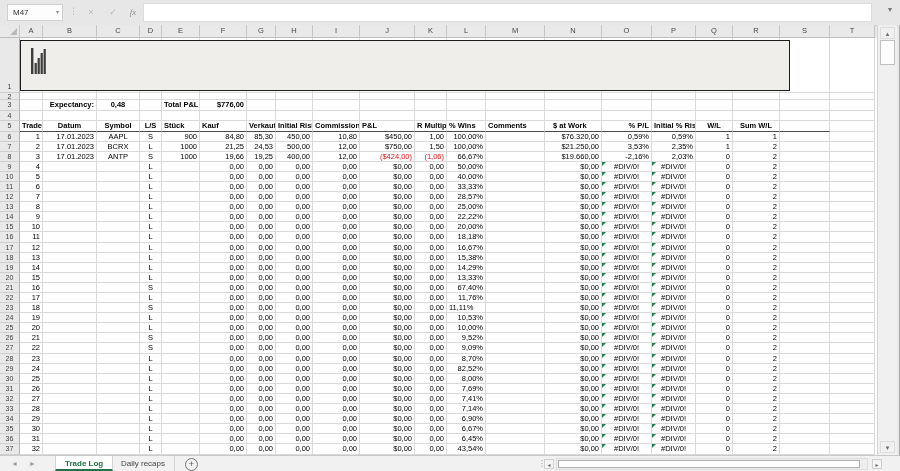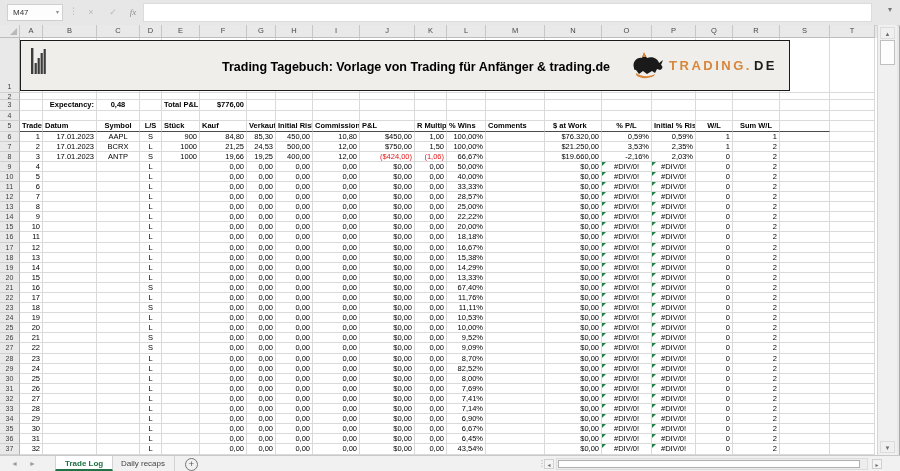--- a/index.html
+++ b/index.html
@@ -219,34 +219,34 @@
       <div class="c" style="width: 50px;"></div>
       <div class="c" style="width: 44px;"></div>
       <div class="c" style="width: 37px;"></div>
       <div class="c" style="width: 47px;"></div>
       <div class="c" style="width: 50px;"></div>
       <div class="c" style="width: 45px;"></div>
     </div>
     <div class="row" style="height: 10.5px; line-height: 10.5px;">
       <div class="gut" style="width: 20px; line-height: 10.5px;">5</div>
       <div class="c bold" style="width: 23px; text-align: left; border-bottom: 1px solid rgb(74, 74, 74);">Trade #</div>
-      <div class="c bold" style="width: 54px; text-align: left; border-bottom: 1px solid rgb(74, 74, 74);">Datum</div>
+      <div class="c bold" style="width: 54px; text-align: center; border-bottom: 1px solid rgb(74, 74, 74);">Datum</div>
       <div class="c bold" style="width: 43px; text-align: center; border-bottom: 1px solid rgb(74, 74, 74);">Symbol</div>
       <div class="c bold" style="width: 22px; text-align: center; border-bottom: 1px solid rgb(74, 74, 74);">L/S</div>
       <div class="c bold" style="width: 38px; text-align: left; border-bottom: 1px solid rgb(74, 74, 74);">Stück</div>
       <div class="c bold" style="width: 47px; text-align: left; border-bottom: 1px solid rgb(74, 74, 74);">Kauf</div>
       <div class="c bold" style="width: 29px; text-align: left; border-bottom: 1px solid rgb(74, 74, 74);">Verkauf</div>
       <div class="c bold" style="width: 37px; text-align: left; border-bottom: 1px solid rgb(74, 74, 74);">Initial Risk</div>
       <div class="c bold" style="width: 47px; text-align: left; border-bottom: 1px solid rgb(74, 74, 74);">Commission</div>
       <div class="c bold" style="width: 55px; text-align: left; border-bottom: 1px solid rgb(74, 74, 74);">P&amp;L</div>
       <div class="c bold" style="width: 32px; text-align: left; border-bottom: 1px solid rgb(74, 74, 74);">R Multiple</div>
       <div class="c bold" style="width: 39px; text-align: left; border-bottom: 1px solid rgb(74, 74, 74);">% Wins</div>
       <div class="c bold" style="width: 59px; text-align: left; border-bottom: 1px solid rgb(74, 74, 74);">Comments</div>
       <div class="c bold" style="width: 57px; text-align: left; padding-left: 8px; border-bottom: 1px solid rgb(74, 74, 74);">$ at Work</div>
-      <div class="c bold" style="width: 50px; text-align: center; border-bottom: 1px solid rgb(74, 74, 74);">% P/L</div>
+      <div class="c bold" style="width: 50px; text-align: right; border-bottom: 1px solid rgb(74, 74, 74);">% P/L</div>
       <div class="c bold" style="width: 44px; text-align: left; border-bottom: 1px solid rgb(74, 74, 74);">Initial % Risk</div>
       <div class="c bold" style="width: 37px; text-align: center; border-bottom: 1px solid rgb(74, 74, 74);">W/L</div>
       <div class="c bold" style="width: 47px; text-align: center; border-bottom: 1px solid rgb(74, 74, 74);">Sum W/L</div>
       <div class="c" style="width: 50px; border-bottom: 1px solid rgb(74, 74, 74);"></div>
       <div class="c" style="width: 45px;"></div>
     </div>
     <div class="row" style="height: 10.1px; line-height: 10.1px;">
       <div class="gut" style="width: 20px; line-height: 10.1px;">6</div>
       <div class="c" style="width: 23px; text-align: right;">1</div>
       <div class="c" style="width: 54px; text-align: right;">17.01.2023</div>
@@ -643,21 +643,21 @@
       <div class="c" style="width: 54px; text-align: right;"></div>
       <div class="c" style="width: 43px; text-align: center;"></div>
       <div class="c" style="width: 22px; text-align: center;">S</div>
       <div class="c" style="width: 38px; text-align: right;"></div>
       <div class="c" style="width: 47px; text-align: right;">0,00</div>
       <div class="c" style="width: 29px; text-align: right;">0,00</div>
       <div class="c" style="width: 37px; text-align: right;">0,00</div>
       <div class="c" style="width: 47px; text-align: right;">0,00</div>
       <div class="c" style="width: 55px; text-align: right;">$0,00</div>
       <div class="c" style="width: 32px; text-align: right;">0,00</div>
-      <div class="c" style="width: 39px; text-align: right;">11,11%</div>
+      <div class="c" style="width: 39px; text-align: left;">11,11%</div>
       <div class="c" style="width: 59px; text-align: left;"></div>
       <div class="c" style="width: 57px; text-align: right;">$0,00</div>
       <div class="c err" style="width: 50px; text-align: right;">#DIV/0!<span class="gt"></span></div>
       <div class="c err" style="width: 44px; text-align: right;">#DIV/0!<span class="gt"></span></div>
       <div class="c" style="width: 37px; text-align: right;">0</div>
       <div class="c" style="width: 47px; text-align: right;">2</div>
       <div class="c" style="width: 50px;"></div>
       <div class="c" style="width: 45px;"></div>
     </div>
     <div class="row" style="height: 10.1px; line-height: 10.1px;">
@@ -1009,30 +1009,20 @@
     <div class="b-left">
       <svg width="15" height="26" viewBox="0 0 15 26">
         <g fill="#3c3c3c">
           <rect x="0" y="0" width="2.4" height="26"></rect>
           <rect x="3.6" y="15" width="2.2" height="11"></rect>
           <rect x="6.6" y="10" width="2.2" height="16"></rect>
           <rect x="9.6" y="5" width="2.2" height="21"></rect>
           <rect x="12.6" y="1" width="2.2" height="25"></rect>
         </g>
       </svg>
-    </div>
-    <div class="b-title">Trading Tagebuch: Vorlage von Trading für Anfänger &amp; trading.de</div>
-    <div class="b-right">
-      <svg width="40" height="28" viewBox="0 0 40 28">
-        <path d="M7,17 C5,11 10,6 15,7 L17,2 L20,7 C26,5 31,8 32,12 L36,9 L34,14 C36,15 36,18 33,19 L30,18 L28,22 L25,20 L20,23 L16,20 L12,23 L9,19 C7,19 7,18 7,17 Z" fill="#1a1a1a"></path>
-        <path d="M15,6 L17,1 L19,6 Z" fill="#d8863b"></path>
-        <path d="M9,22 C14,26 23,26 28,23 L27,25 C21,28 13,28 9,24 Z" fill="#d8863b"></path>
-      </svg>
-      <span class="word orange">TRADING.</span>
-        <span class="word dark">DE</span>
     </div>
   </div>
 </div>
 
 <div class="vscroll">
   <div class="varr" style="top:2px;">▲</div>
   <div class="vthumb"></div>
   <div class="varr" style="bottom:2px;">▼</div>
 </div>
 

